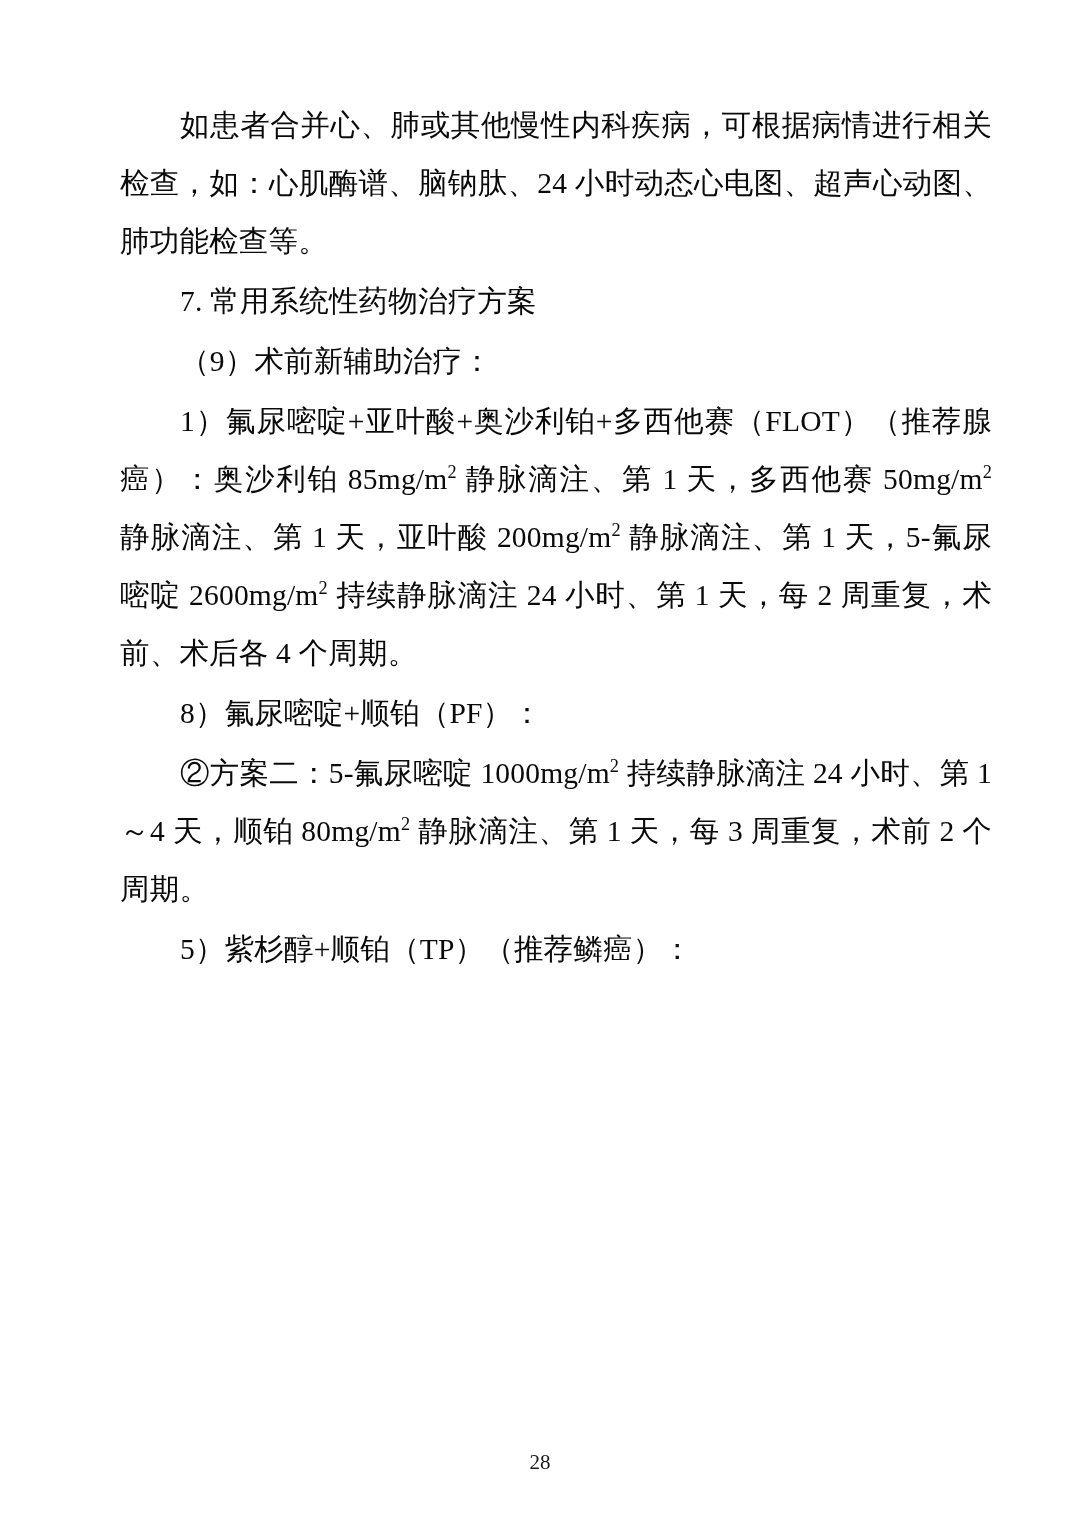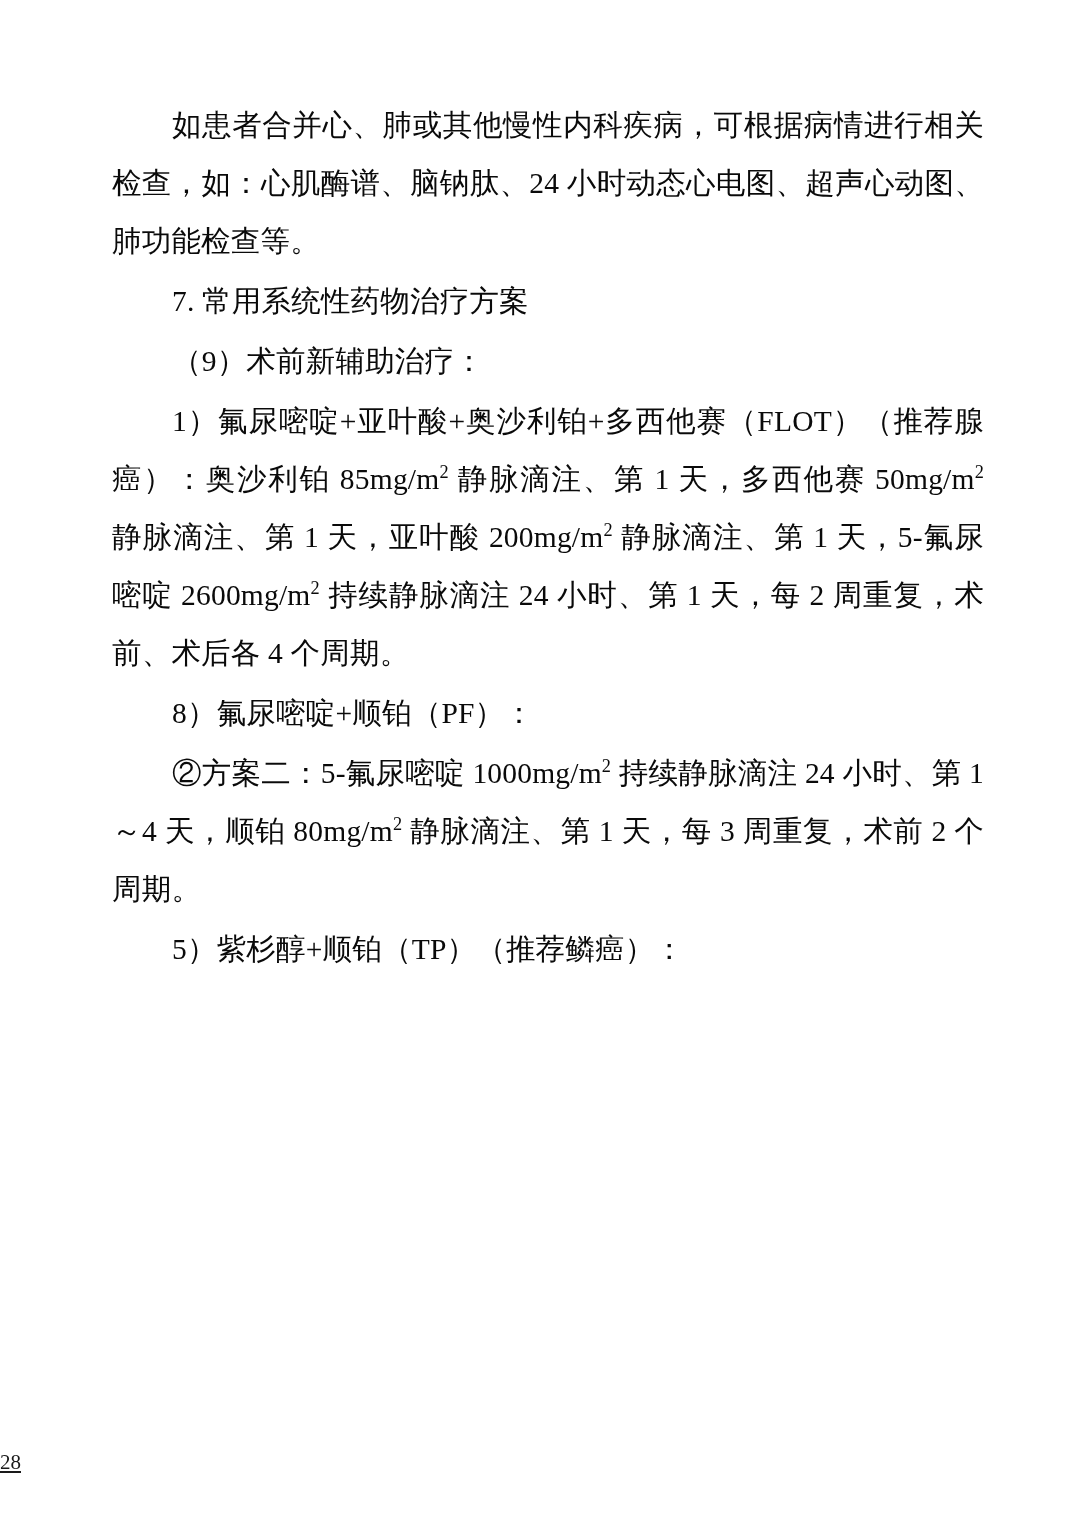--- a/index.html
+++ b/index.html
@@ -12,21 +12,21 @@
     height: 1527px;
     position: relative;
     background: #ffffff;
     box-sizing: border-box;
     font-family: "Liberation Serif", "DejaVu Serif", serif;
     color: #0a0a0a;
     overflow: hidden;
   }
   .content {
     position: absolute;
-    left: 112px;
+    left: 120px;
     top: 96px;
     width: 872px;
   }
   p.para {
     margin: 0 0 2px 0;
     font-size: 29.5px;
     line-height: 58px;
     text-align: justify;
     text-justify: inter-ideograph;
     letter-spacing: 0.2px;
@@ -38,24 +38,24 @@
   sup {
     font-size: 0.62em;
     vertical-align: super;
     line-height: 0;
   }
   .page-number {
     position: absolute;
     bottom: 52px;
     left: 0;
     width: 100%;
+    text-align: center;
     font-size: 21px;
     font-family: "Liberation Serif", "DejaVu Serif", serif;
     color: #1a1a1a;
-    text-decoration: underline;
   }
 </style>
 </head>
 <body>
 
 <div class="page">
   <div class="content">
     <p class="para indent">如患者合并心、肺或其他慢性内科疾病，可根据病情进行相关检查，如：心肌酶谱、脑钠肽、24 小时动态心电图、超声心动图、肺功能检查等。</p>
     <p class="para indent">7. 常用系统性药物治疗方案</p>
     <p class="para indent">（9）术前新辅助治疗：</p>

